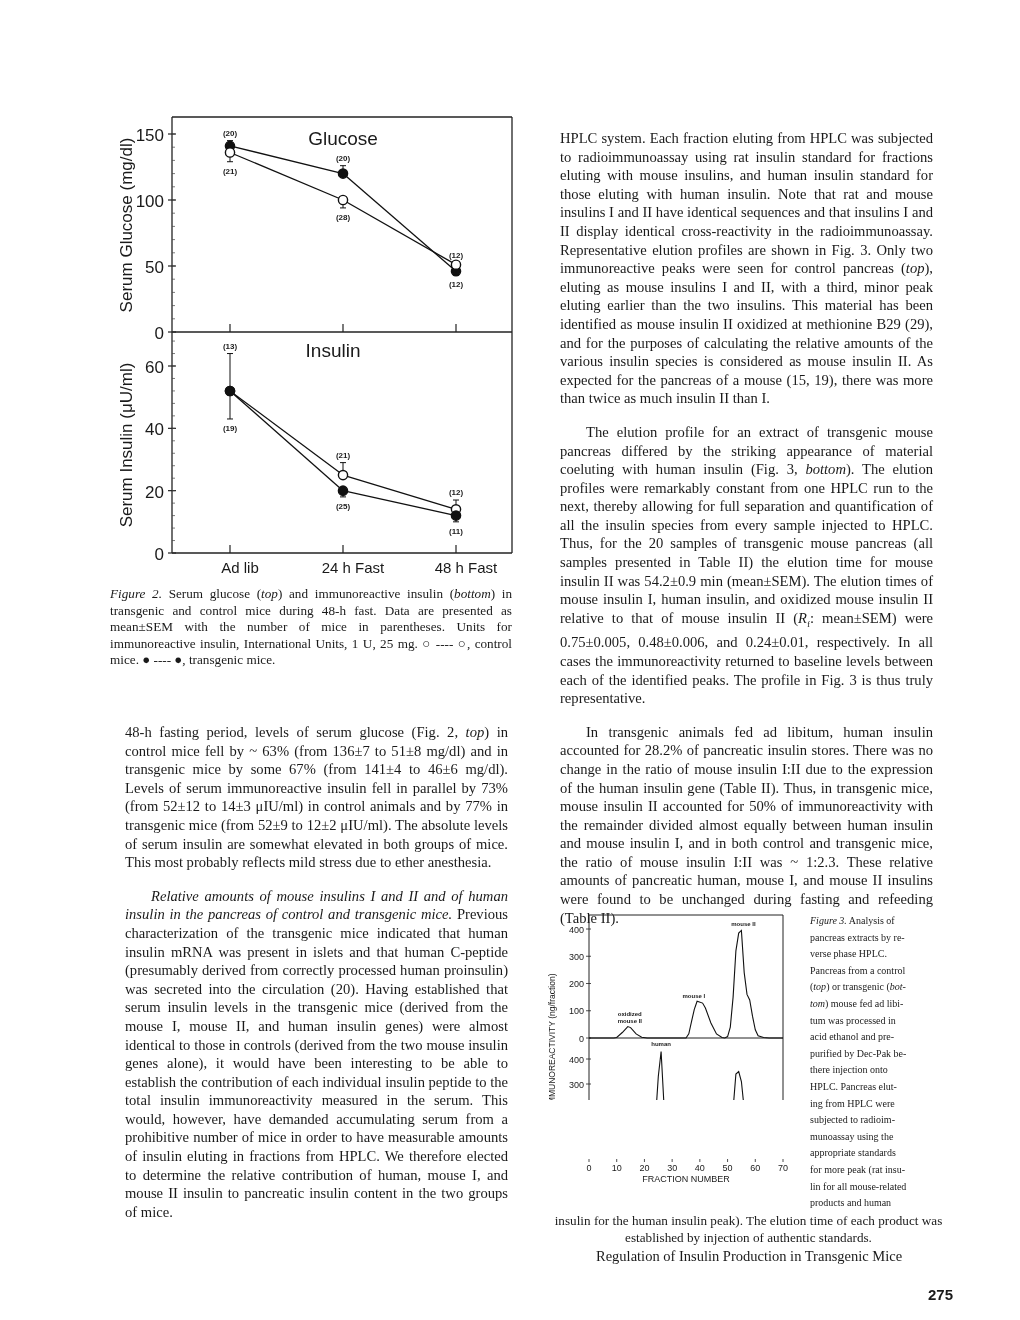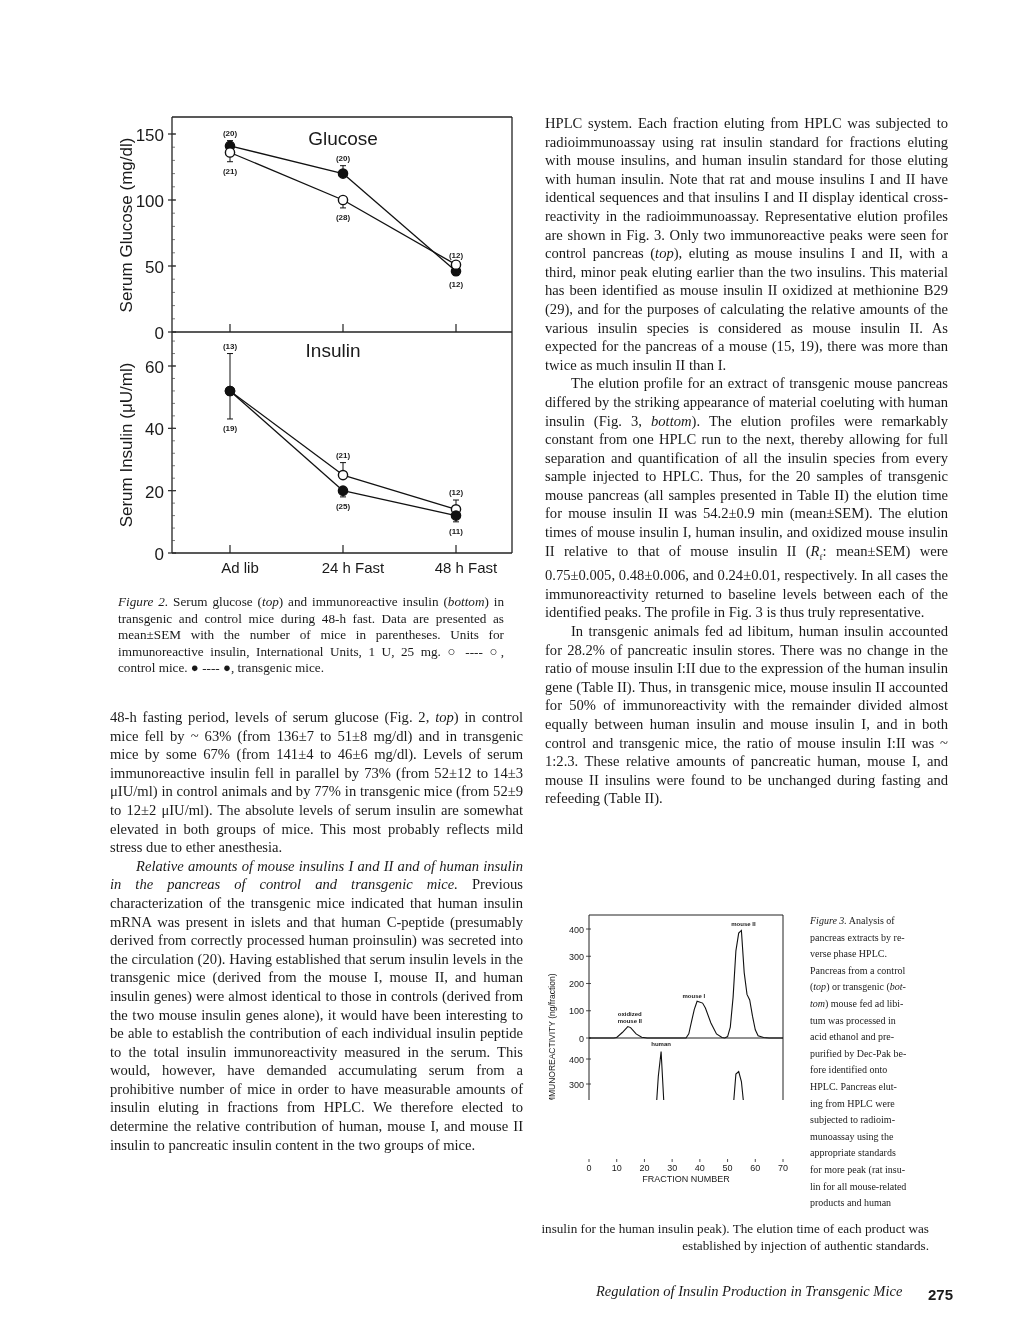--- a/index.html
+++ b/index.html
@@ -1,26 +1,26 @@
 <!DOCTYPE html>
 <html><head>
 <meta charset="utf-8">
 <style>
   html, body { margin:0; padding:0; background:#fff; }
   body { width:1020px; height:1320px; position:relative; overflow:hidden; color:#1a1a1a;
          font-family:"Liberation Serif", "DejaVu Serif", serif; }
   .abs { position:absolute; }
   .col { position:absolute; font-size:14.6px; line-height:18.6px; text-align:justify; }
-  .col p { margin:0; }
+  .col p { margin:15px; }
   .col p.ind { text-indent:26px; }
   .fig-caption { position:absolute; font-size:13.2px; line-height:16.6px; text-align:justify; }
-  .fig-caption p { margin:8px; }
+  .fig-caption p { margin:0; }
   i, .it { font-style:italic; }
   svg text { font-family:"Liberation Sans", "DejaVu Sans", sans-serif; fill:#1a1a1a; }
-  .footer { position:absolute; left:596px; top:1283px; font-size:14.5px; font-style:italic; }
+  .footer { position:absolute; left:596px; top:1248px; font-size:14.5px; }
   .pageno { position:absolute; left:928px; top:1286px; font-size:15px; font-weight:bold;
             font-family:"Liberation Sans", sans-serif; }
 </style>
 </head>
 <body>
 
 <svg class="abs" style="left:100px;top:100px;" width="430" height="480" viewBox="100 100 430 480">
   <g id="fig2-frame">
     <line x1="172" y1="117" x2="512" y2="117" stroke="#222" stroke-width="1.3"></line>
     <line x1="512" y1="117" x2="512" y2="553" stroke="#222" stroke-width="1.3"></line>
@@ -233,29 +233,29 @@
   <div id="fig3-cap-lines">
       <div><span class="it">Figure 3.</span><span> Analysis of</span></div>
       <div><span>pancreas extracts by re-</span></div>
       <div><span>verse phase HPLC.</span></div>
       <div><span>Pancreas from a control</span></div>
       <div><span>(<i>top</i>) or transgenic (<i>bot-</i></span></div>
       <div><span><i>tom</i>) mouse fed ad libi-</span></div>
       <div><span>tum was processed in</span></div>
       <div><span>acid ethanol and pre-</span></div>
       <div><span>purified by Dec-Pak be-</span></div>
-      <div><span>fore identified onto</span></div>
+      <div><span>there injection onto</span></div>
       <div><span>HPLC. Pancreas elut-</span></div>
       <div><span>ing from HPLC were</span></div>
       <div><span>subjected to radioim-</span></div>
       <div><span>munoassay using the</span></div>
       <div><span>appropriate standards</span></div>
       <div><span>for more peak (rat insu-</span></div>
       <div><span>lin for all mouse-related</span></div>
       <div><span>products and human</span></div>
     </div>
 </div>
-<div class="fig-caption" style="left:532px;top:1213px;width:405px;text-align:right;">
+<div class="fig-caption" style="left:546px;top:1213px;width:405px;text-align:center;">
   <p>insulin for the human insulin peak). The elution time of each product was established by injection of authentic standards.</p>
 </div>
 
 <div class="footer">Regulation of Insulin Production in Transgenic Mice</div>
 <div class="pageno">275</div>
 
 </body></html>

